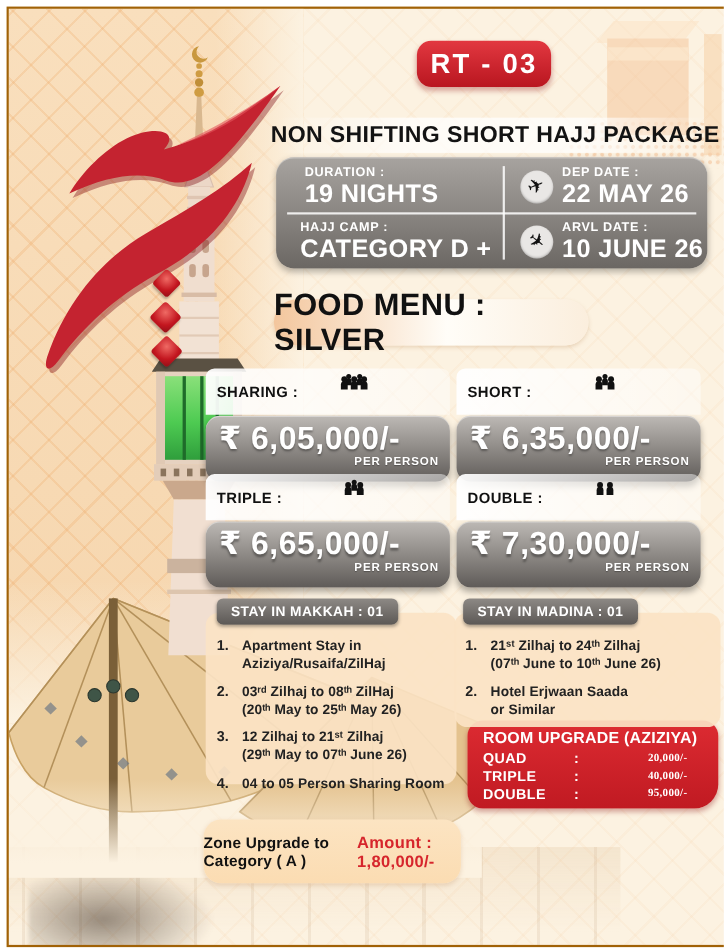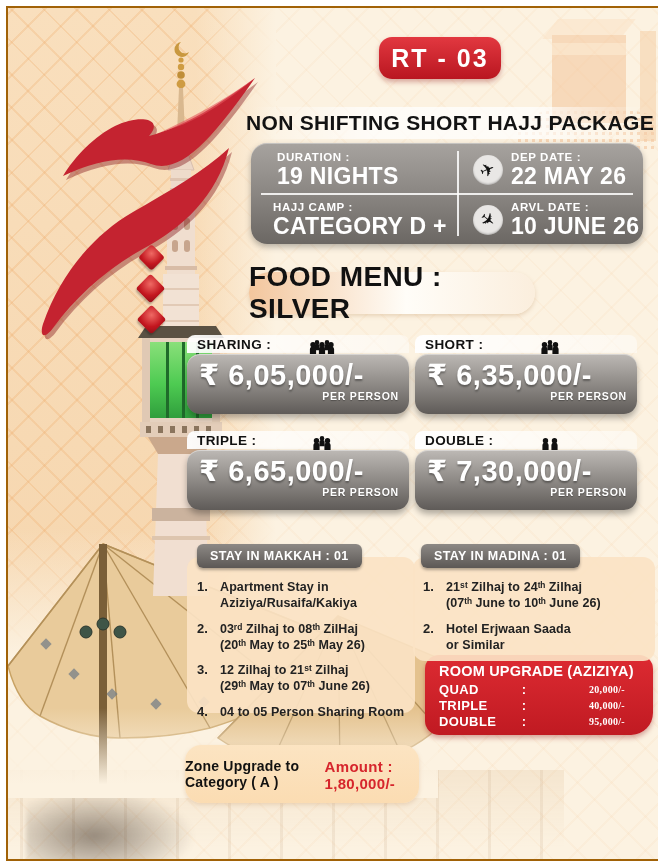--- a/index.html
+++ b/index.html
@@ -84,21 +84,21 @@
   .plane-down{transform:rotate(38deg);}
   #foodmenu{left:241px;top:264px;width:286px;height:42px;border-radius:21px;
     background:linear-gradient(90deg,#f3c69d,#fffdf8 55%,#fbeedd);
     box-shadow:0 2px 4px rgba(190,140,90,.3);
     color:#111;font-size:28px;font-weight:bold;letter-spacing:.4px;
     display:flex;align-items:center;justify-content:center;}
 
   .pcard{width:222px;height:88px;}
   #card-sharing{left:179px;top:327px;} #card-quad{left:407px;top:327px;}
   #card-triple{left:179px;top:423px;}  #card-double{left:407px;top:423px;}
-  .pc-band{position:relative;height:18px;border-radius:8px 8px 0 0;
+  .pc-band{position:relative;height:42px;border-radius:8px 8px 0 0;
     background:linear-gradient(90deg, rgba(255,255,255,.95), rgba(255,255,255,.45));
     display:flex;align-items:center;}
   .pc-label{font-size:13.5px;font-weight:bold;color:#111;letter-spacing:.4px;padding-left:10px;}
   .pc-people{position:absolute;left:54%;top:3px;}
   .pc-box{position:relative;height:60px;border-radius:13px;margin-top:1px;
     background:linear-gradient(180deg,#bdb9b5 0%,#908c88 48%,#5f5b58 100%);
     box-shadow:0 4px 6px rgba(0,0,0,.3), inset 0 1px 0 rgba(255,255,255,.4);
     padding:4px 10px 0 12px;box-sizing:border-box;}
   .pc-amount{color:#fff;font-size:29px;font-weight:bold;letter-spacing:.5px;line-height:34px;
     text-shadow:0 2px 2px rgba(0,0,0,.35);white-space:nowrap;}
@@ -366,21 +366,21 @@
       <div class="pc-amount">₹ 7,30,000/-</div>
       <div class="pc-per">PER PERSON</div>
     </div>
   </div>
 
   <div class="abs stay-header" id="makkah-header">STAY IN MAKKAH : 01</div>
   <div class="abs stay-panel" id="makkah-panel">
     <div class="li">
       <span class="li-num">1.</span>
       <span class="li-text">Apartment Stay in
-Aziziya/Rusaifa/Kakiya</span>
+Aziziya/Rusaifa/ZilHaj</span>
     </div>
     <div class="li">
       <span class="li-num">2.</span>
       <span class="li-text">03ʳᵈ Zilhaj to 08ᵗʰ ZilHaj
 (20ᵗʰ May to 25ᵗʰ May 26)</span>
     </div>
     <div class="li">
       <span class="li-num">3.</span>
       <span class="li-text">12 Zilhaj to 21ˢᵗ Zilhaj
 (29ᵗʰ May to 07ᵗʰ June 26)</span>

